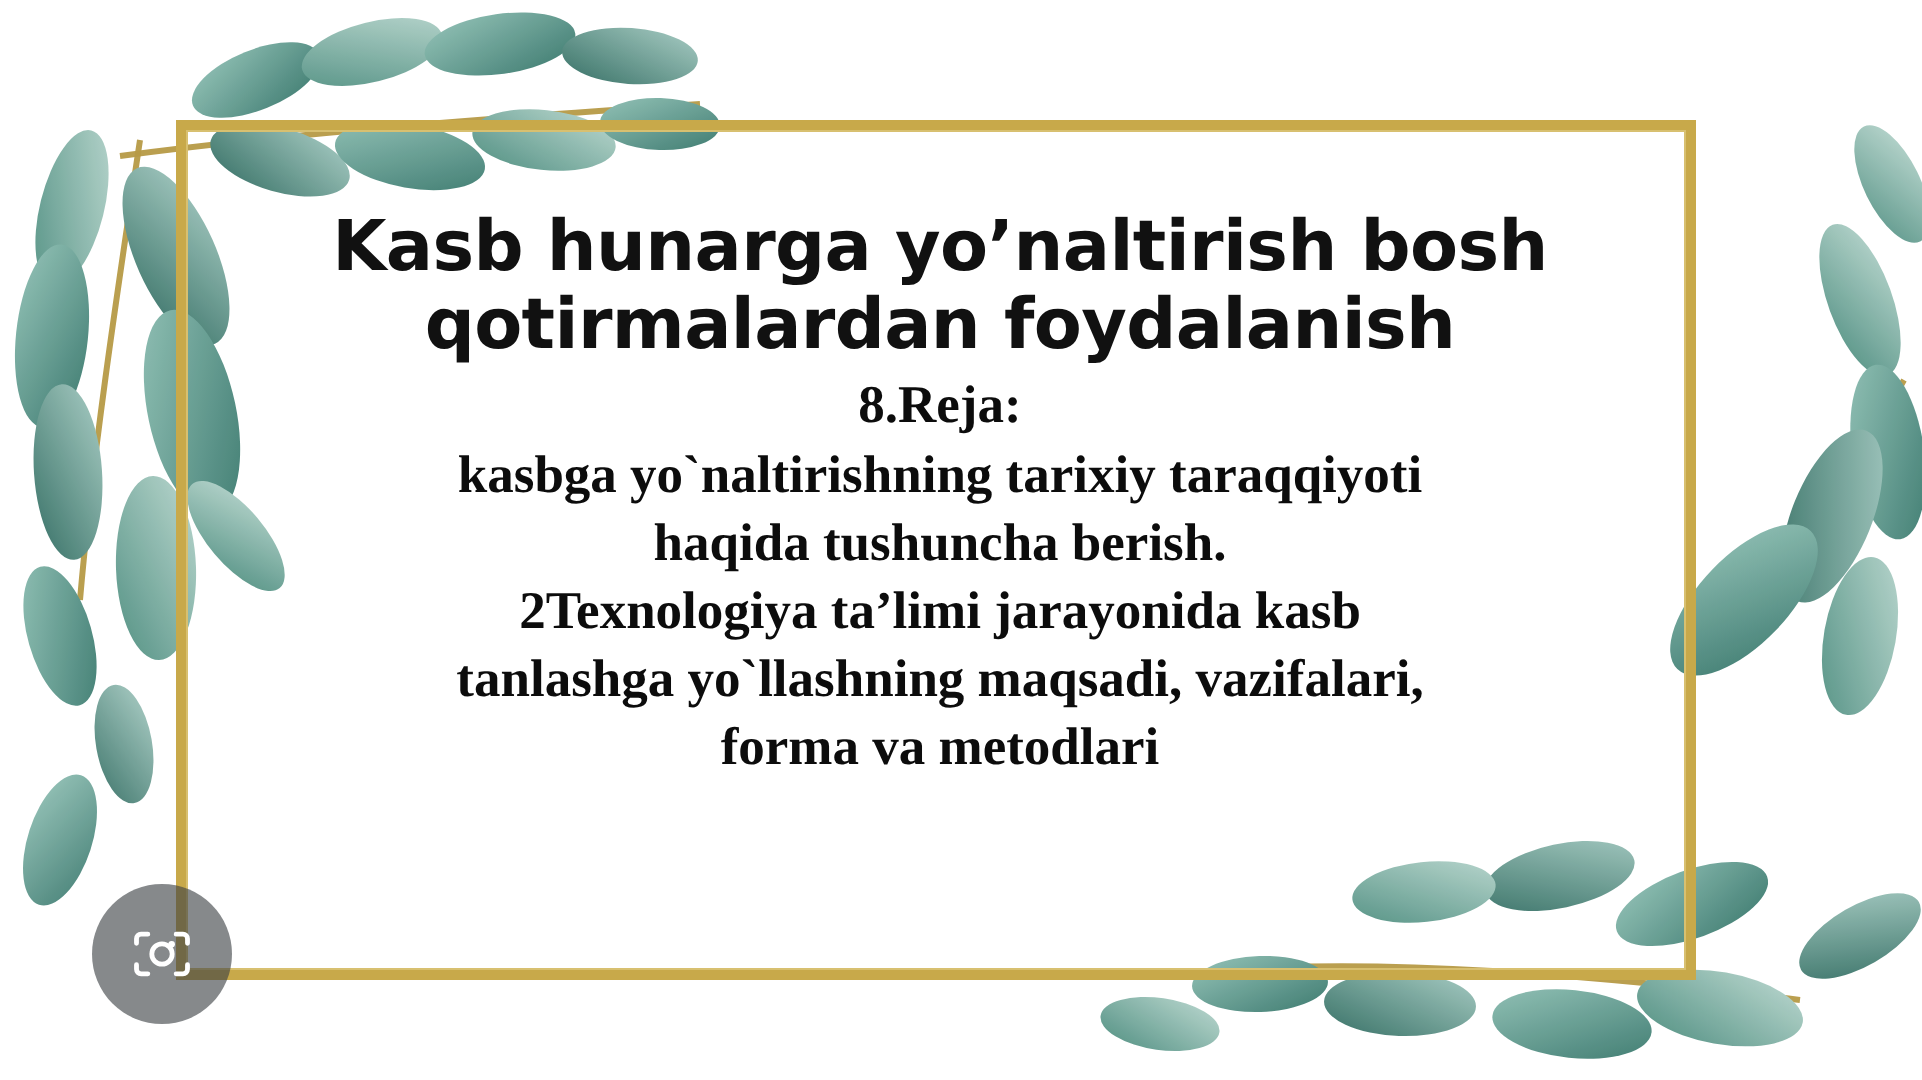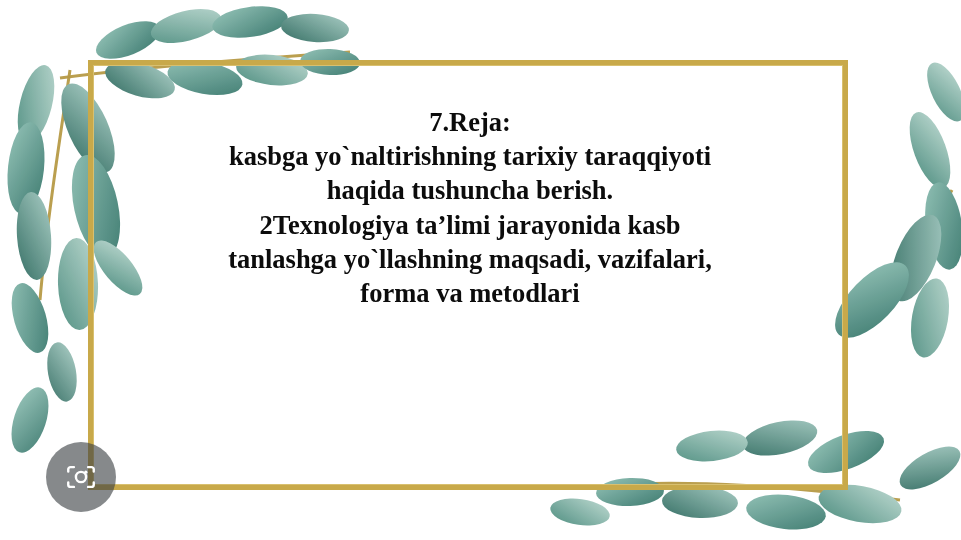--- a/index.html
+++ b/index.html
@@ -168,21 +168,23 @@
         <ellipse cx="30" cy="420" rx="16" ry="34" fill="url(#lg1)" transform="rotate(18 30 420)"></ellipse>
         <ellipse cx="62" cy="372" rx="14" ry="30" fill="url(#lg3)" transform="rotate(-10 62 372)"></ellipse>
       </g>
     </svg>
   </div>
 
   <div class="gold-frame"></div>
   <div class="gold-frame inner"></div>
 
   <div class="text-area">
-    <p class="body-text">7.Reja:
+    <h1 class="slide-title">Kasb hunarga yo’naltirish bosh
+qotirmalardan foydalanish</h1>
+    <p class="body-text">8.Reja:
 kasbga yo`naltirishning tarixiy taraqqiyoti
 haqida tushuncha berish.
 2Texnologiya ta’limi jarayonida kasb
 tanlashga yo`llashning maqsadi, vazifalari,
 forma va metodlari</p>
   </div>
 
   <div class="lens-button">
     <svg width="34" height="34" viewBox="0 0 24 24" fill="none">
       <path d="M3 8.2V6.6A1.6 1.6 0 0 1 4.6 5H7" stroke="#ffffff" stroke-width="1.7" stroke-linecap="round"></path>

